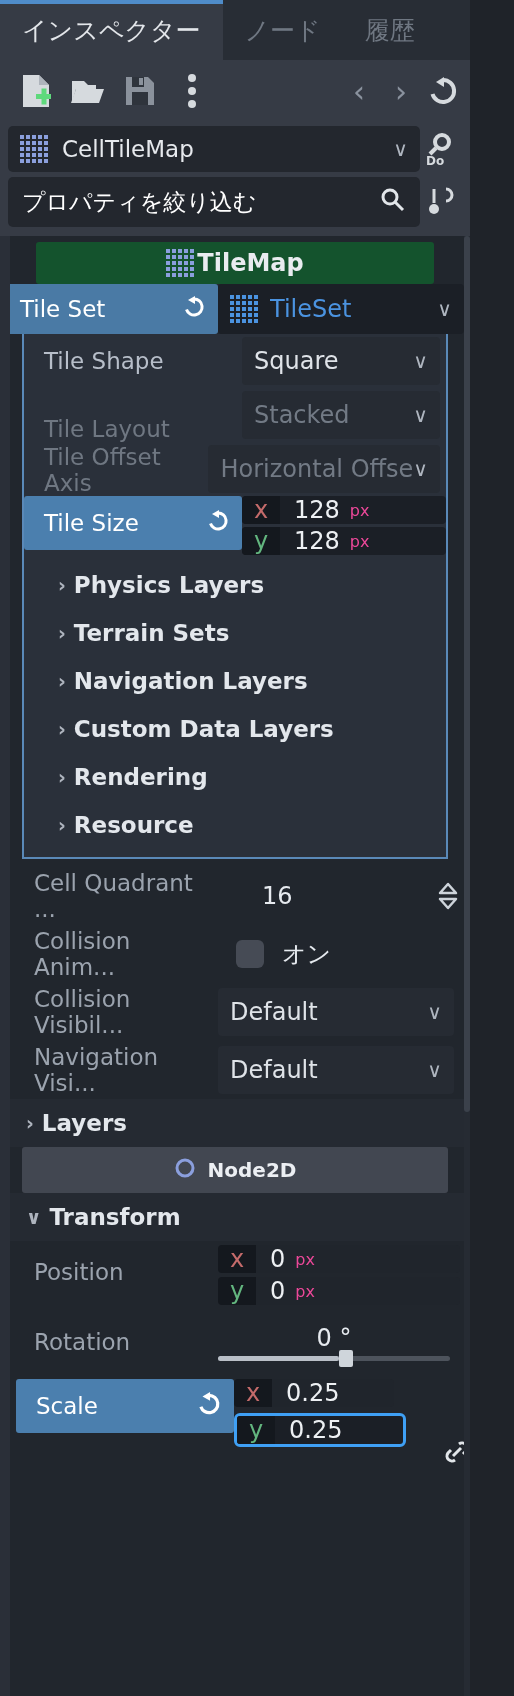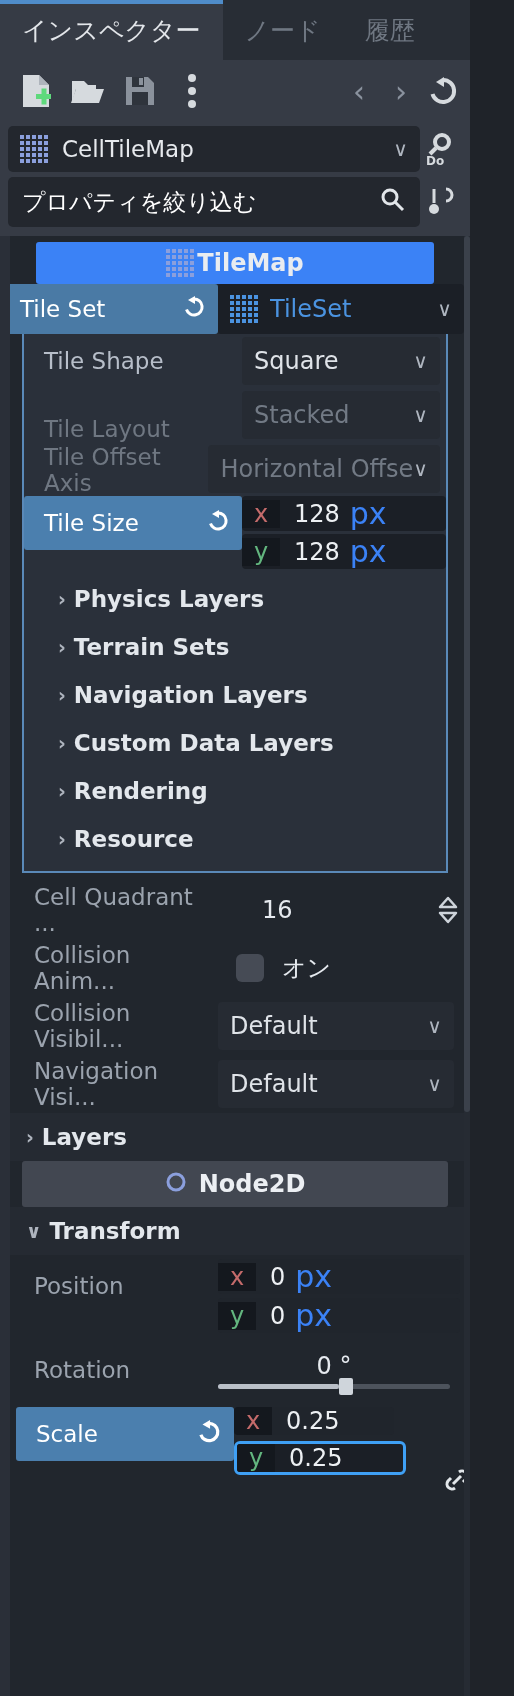--- a/index.html
+++ b/index.html
@@ -42,21 +42,21 @@
   
   .searchrow { display: flex; align-items: center; padding: 0 8px 8px 8px;
                background: #363b45; }
   .searchfield { flex: 1; height: 50px; background: #23272e; border-radius: 5px;
                  display: flex; align-items: center; padding: 0 14px; }
   .searchph { flex: 1; font-size: 23px; color: #ffffff; }
 
   
   .plist { background: #21262d; padding-top: 6px; }
 
-  .cat-header { margin: 0 36px; height: 42px; background: #3b82f6;
+  .cat-header { margin: 0 36px; height: 42px; background: #14532d;
                 display: flex; align-items: center; justify-content: center;
                 gap: 3px; border-radius: 3px; }
   .cat-title { font-size: 24px; font-weight: bold; color: #e9ecf0; }
 
   .subinspector { margin: 0 22px 0 22px; border: 2px solid #5a89b8;
                   border-top: none; background: #2a303a; }
 
   
   .prow { display: flex; align-items: stretch; min-height: 54px; }
   .pname { width: 218px; display: flex; align-items: center; padding-left: 20px;
@@ -74,42 +74,42 @@
   .dropdown .dval { flex: 1; white-space: nowrap; overflow: hidden; }
   .chev { color: #aeb5bf; font-size: 20px; }
 
   .vecfield { flex: 1; height: 54px; background: #1b1f26; display: flex;
               align-items: center; border-radius: 4px; overflow: hidden; }
   .axis { width: 38px; height: 100%; display: flex; align-items: center;
           justify-content: center; font-size: 24px; background: #14181e; }
   .axis.x { color: #c46b6b; }
   .axis.y { color: #63b67f; }
   .vnum { font-size: 24px; color: #edf0f3; padding-left: 14px; }
-  .vunit { font-size: 30px; color: #3b82f6; padding-left: 10px; }
+  .vunit { font-size: 16px; color: #ec4899; padding-left: 10px; }
 
   .sect { display: flex; align-items: center; gap: 8px; height: 48px;
           padding-left: 34px; font-size: 23px; font-weight: bold; color: #e3e7ec; }
   .arrow { color: #aeb4be; font-size: 19px; }
 
   .nrow { display: flex; align-items: stretch; min-height: 58px; }
   .nname { width: 218px; display: flex; align-items: center; padding-left: 34px;
            font-size: 23px; color: #9ba3ae; }
   .nval { flex: 1; display: flex; align-items: center; padding-right: 10px; }
   .numtext { font-size: 24px; color: #e6eaef; padding-left: 44px; }
   .spinner { margin-left: auto; color: #cdd3da; font-size: 18px; line-height: 0.8;
              display: flex; flex-direction: column; align-items: center; }
 
   .cbox { width: 28px; height: 28px; background: #464b55; border-radius: 6px;
           margin-left: 18px; }
   .cblabel { font-size: 24px; color: #e6eaef; margin-left: 18px; }
 
   .node2d-header { margin: 0 22px; height: 46px; background: #424751;
                    display: flex; align-items: center; justify-content: center;
                    gap: 12px; border-radius: 3px; }
-  .node2d-title { font-size: 24px; font-weight: bold; color: #eceff3; }
+  .node2d-title { font-size: 20px; font-weight: bold; color: #eceff3; }
 
   .slider-wrap { flex: 1; padding-right: 10px; }
   .slider-val { font-size: 24px; color: #e6eaef; text-align: center;
                 padding-bottom: 4px; }
   .track { height: 5px; background: #4d535c; border-radius: 3px; position: relative; }
   .track .fill { position: absolute; left: 0; top: 0; bottom: 0; width: 52%;
                  background: #b9bfc7; border-radius: 3px; }
   .track .knob { position: absolute; left: 52%; top: -6px; width: 14px;
                  height: 17px; background: #cfd5db; border-radius: 2px; }
 

